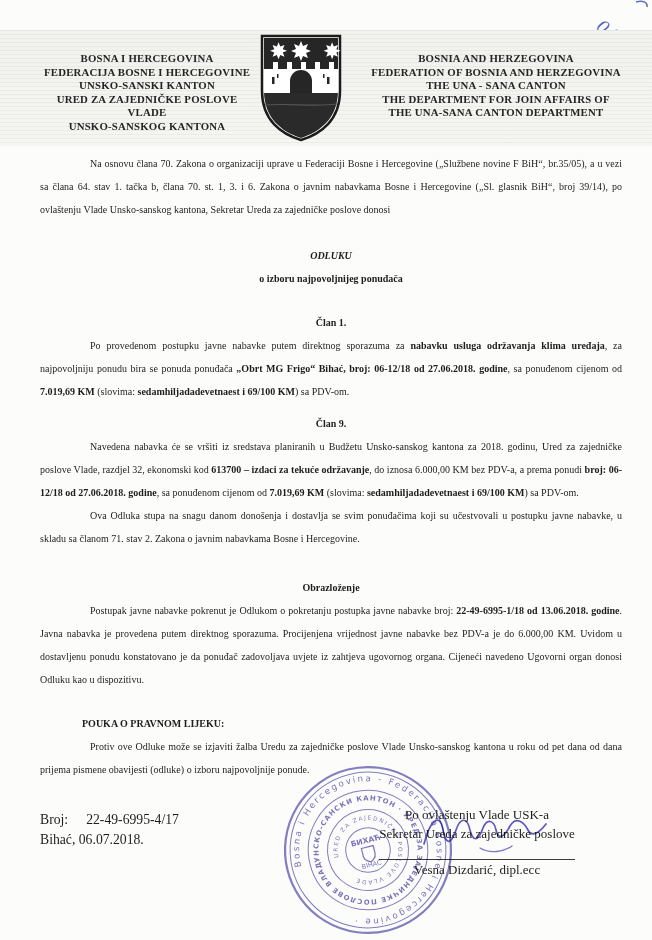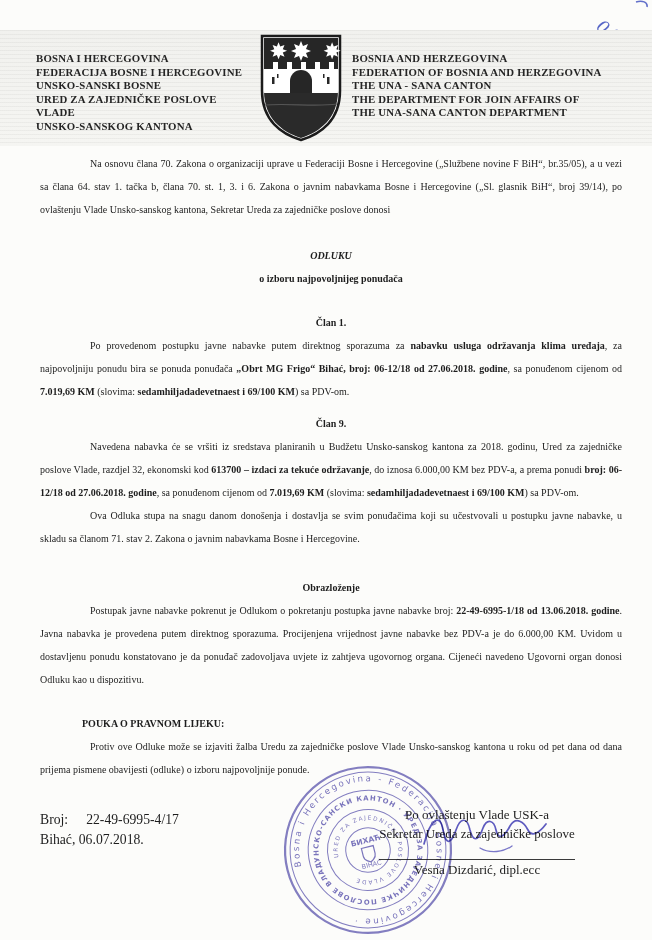--- a/index.html
+++ b/index.html
@@ -9,21 +9,21 @@
     font-family:"Liberation Serif", serif; color:#1d1d1d;
   }
   
   .header-strip {
     position:absolute; left:0; top:30px; width:652px; height:116px;
     background:
       repeating-linear-gradient(180deg, rgba(120,120,118,.08) 0 1px, rgba(0,0,0,0) 1px 4px),
       linear-gradient(180deg,#f1f1ee,#f5f5f2);
   }
   .hdr-block {
-    position:absolute; top:22px; font-weight:bold;
+    position:absolute; top:22px; text-align:center; font-weight:bold;
     font-size:10.8px; line-height:13.6px; letter-spacing:.2px; color:#252525;
   }
   .hdr-left  { left:36px;  width:222px; }
   .hdr-right { left:352px; width:288px; }
   .coat { position:absolute; left:259px; top:3px; }
   
   .content {
     position:absolute; left:40px; top:152px; width:582px;
     font-size:10px; line-height:23px; text-align:justify;
   }
@@ -56,21 +56,21 @@
   <svg class="corner-note" width="74" height="62" viewBox="0 0 74 62">
     <path d="M58,2 C64,0 70,2 69,7" fill="none" stroke="#3c4ec2" stroke-width="1.6" opacity=".8"></path>
     <text x="18" y="34" transform="rotate(38 26 30)" font-family="DejaVu Serif, serif" font-style="italic" font-size="17" fill="#3c4ec2" opacity=".85">04</text>
     <text x="56" y="52" transform="rotate(55 60 50)" font-family="DejaVu Serif, serif" font-style="italic" font-size="13" fill="#3c4ec2" opacity=".8">-0</text>
   </svg>
 
   <div class="header-strip">
     <div class="hdr-block hdr-left">
       <div>BOSNA I HERCEGOVINA</div>
       <div>FEDERACIJA BOSNE I  HERCEGOVINE</div>
-      <div>UNSKO-SANSKI BOSNE</div>
+      <div>UNSKO-SANSKI KANTON</div>
       <div>URED ZA ZAJEDNIČKE POSLOVE VLADE</div>
       <div>UNSKO-SANSKOG KANTONA</div>
     </div>
 
     <svg class="coat" width="84" height="110" viewBox="0 0 84 110">
       <path d="M3,3 H81 V58 C81,87 62,101 42,107 C22,101 3,87 3,58 Z" fill="#ffffff" stroke="#1b1b1b" stroke-width="2.5"></path>
       <rect x="5" y="5" width="74" height="24" fill="#262626"></rect>
       <g fill="#ffffff">
         <path d="M20,9 l2,5 5,-2 -2,5 5,2 -5,2 2,5 -5,-2 -2,5 -2,-5 -5,2 2,-5 -5,-2 5,-2 -2,-5 5,2 Z" transform="scale(.85) translate(3,2)"></path>
         <path d="M42,8 l2,5 5,-2 -2,5 5,2 -5,2 2,5 -5,-2 -2,5 -2,-5 -5,2 2,-5 -5,-2 5,-2 -2,-5 5,2 Z"></path>

